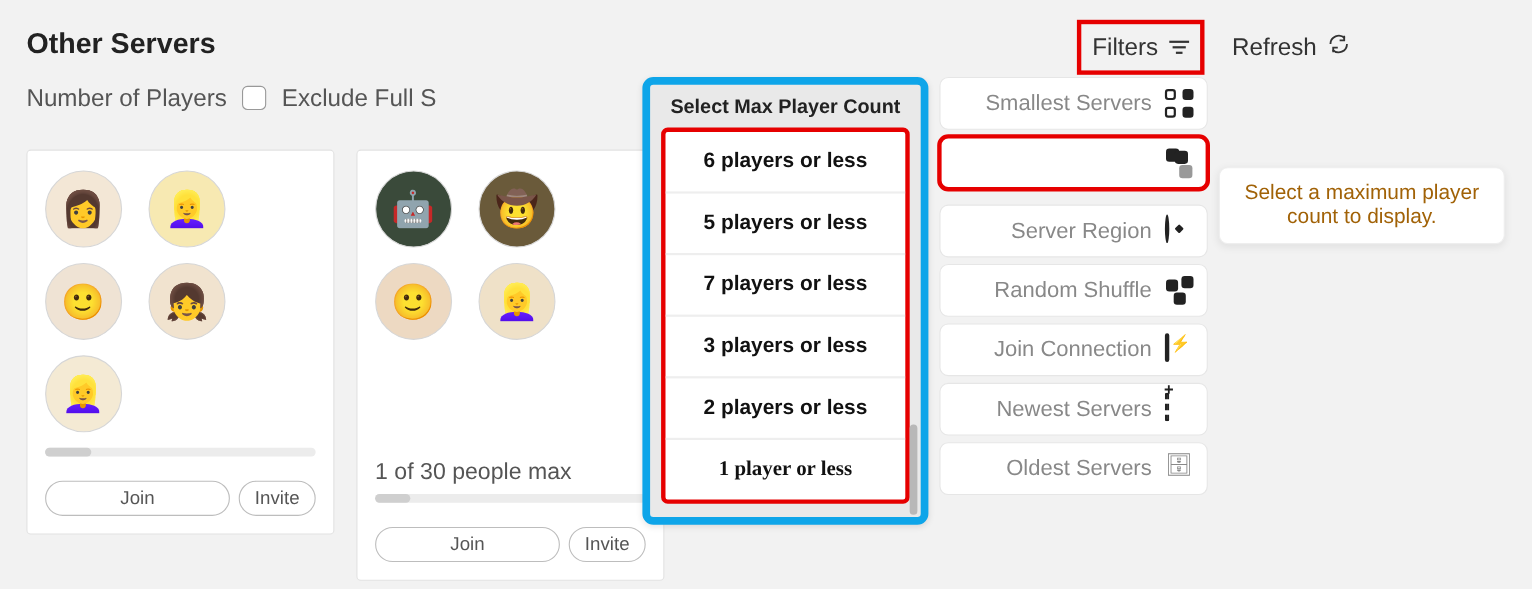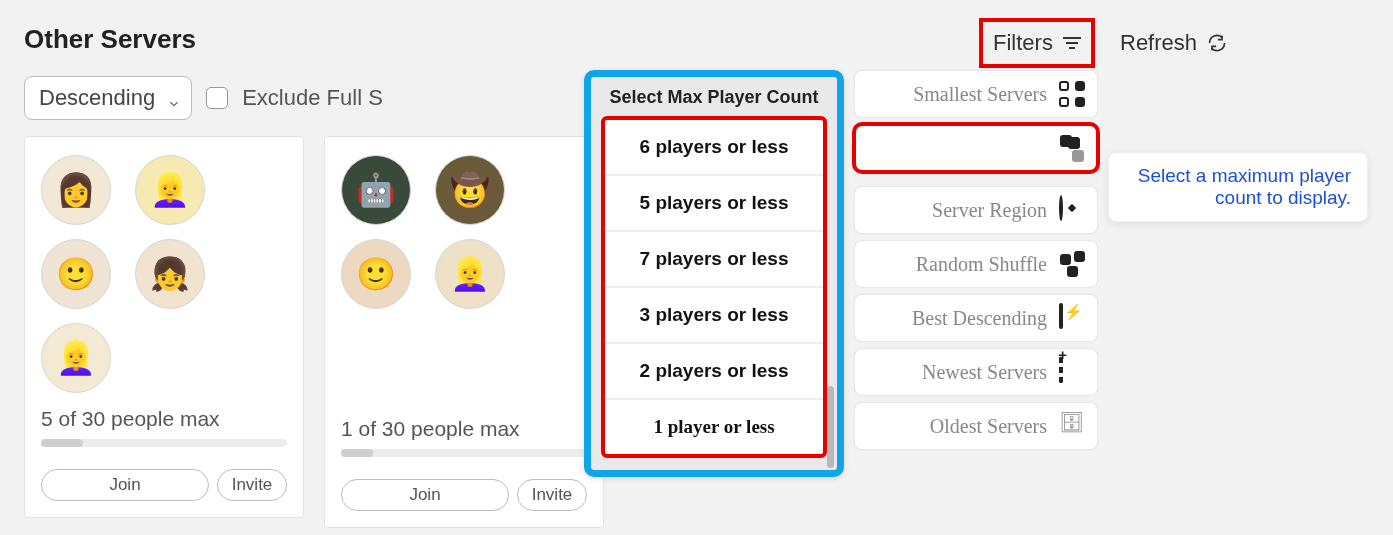--- a/index.html
+++ b/index.html
@@ -33,21 +33,21 @@
   }
   .filter-icon { display: inline-flex; flex-direction: column; gap: 3px; }
   .filter-icon span { display:block; height:2px; background:#333; }
   .filter-icon span:nth-child(1){width:18px;}
   .filter-icon span:nth-child(2){width:12px; margin-left:3px;}
   .filter-icon span:nth-child(3){width:6px;  margin-left:6px;}
 
   .refresh-wrap {
     position: absolute;
     top: 30px; left: 1120px;
-    display:flex; align-items:center; gap:10px;
+    display:flex; gap:10px;
     font-size: 22px; color: #333;
     cursor:pointer;
   }
   .refresh-icon { width:20px; height:20px; }
   .refresh-icon svg{ width:100%; height:100%; }
 
   .subrow {
     position: absolute;
     top: 76px; left: 24px;
     display: flex; align-items: center; gap: 14px;
@@ -147,21 +147,21 @@
   .fm-item {
     background:#fff;
     border:1px solid #e6e6e6;
     border-radius:8px;
     padding:10px 12px;
     display:flex; align-items:center; justify-content:flex-end; gap:10px;
     font-size:20px; color:#888;
     cursor:pointer;
   }
   .fm-item.sep { margin-top:8px; }
-  .fm-item .fm-label { flex:1; text-align:right; padding-right:2px;font-family:Liberation Serif, serif; }
+  .fm-item .fm-label { flex:1; text-align:right; padding-right:2px; }
   .fm-item.active {
     color:#111;
     outline:4px solid #e60000;
     outline-offset:-2px;
   }
   .fm-icon { width:26px; height:26px; position:relative; flex:0 0 26px; }
 
   .icon-grid { }
   .icon-grid span{position:absolute;width:10px;height:10px;border-radius:3px;background:#222;}
   .icon-grid span:nth-child(1){top:0;left:0;background:transparent;border:2px solid #222;border-radius:3px;}
@@ -199,22 +199,22 @@
 
   
   .tooltip {
     position:absolute;
     top:152px; left:1108px;
     width:260px;
     background:#fff;
     border:1px solid #eee;
     border-radius:8px;
     padding:12px 16px;
-    font-size:19px; color:#1d4ed8;
-    text-align:right;
+    font-size:19px; color:#a16207;
+    text-align:center;
     box-shadow:0 2px 8px rgba(0,0,0,.08);
   }
 </style>
 </head>
 <body>
 
 <div class="header-row">
   <div class="section-title">Other Servers</div>
 </div>
 
@@ -231,41 +231,33 @@
   <span>Refresh</span>
   <span class="refresh-icon">
     <svg viewBox="0 0 24 24" fill="none" stroke="#333" stroke-width="2">
         <path d="M3 12a9 9 0 0 1 15.5-6.3M21 12a9 9 0 0 1-15.5 6.3"></path>
         <path d="M18 3v5h-5M6 21v-5h5"></path>
       </svg>
   </span>
 </div>
 
 <div class="subrow">
-  <div class="select-sort">
-    <span>Descending</span>
-    <span class="chev">
-      <svg viewBox="0 0 24 24" fill="none" stroke="#666" stroke-width="2">
-          <path d="M6 9l6 6 6-6"></path>
-        </svg>
-    </span>
-  </div>
+  <span>Number of Players</span>
   <span class="checkbox"></span>
   <span>Exclude Full S</span>
 </div>
 
 <div class="card card1">
   <div class="avatars">
     <span class="avatar" style="background:#f3e7d6">👩</span>
     <span class="avatar" style="background:#f7e9b2">👱‍♀️</span>
     <span class="avatar" style="background:#efe3d4">🙂</span>
     <span class="avatar" style="background:#f1e3cf">👧</span>
     <span class="avatar" style="background:#f4ead4">👱‍♀️</span>
   </div>
-  <div class="count-text">5 of 30 people max</div>
   <div class="progress-track">
     <div class="progress-fill" style="width:17%"></div>
   </div>
   <div class="btn-row">
     <div class="btn">Join</div>
     <div class="btn invite">Invite</div>
   </div>
 </div>
 
 <div class="card card2">
@@ -322,21 +314,21 @@
   </div>
   <div class="fm-item">
     <span class="fm-label">Random Shuffle</span>
     <span class="fm-icon icon-dice">
         <span></span>
         <span></span>
         <span></span>
       </span>
   </div>
   <div class="fm-item">
-    <span class="fm-label">Best Descending</span>
+    <span class="fm-label">Join Connection</span>
     <span class="fm-icon"><span class="icon-bolt"></span></span>
   </div>
   <div class="fm-item">
     <span class="fm-label">Newest Servers</span>
     <span class="fm-icon"><span class="icon-new"></span></span>
   </div>
   <div class="fm-item">
     <span class="fm-label">Oldest Servers</span>
     <span class="fm-icon"><span class="icon-old"></span></span>
   </div>

